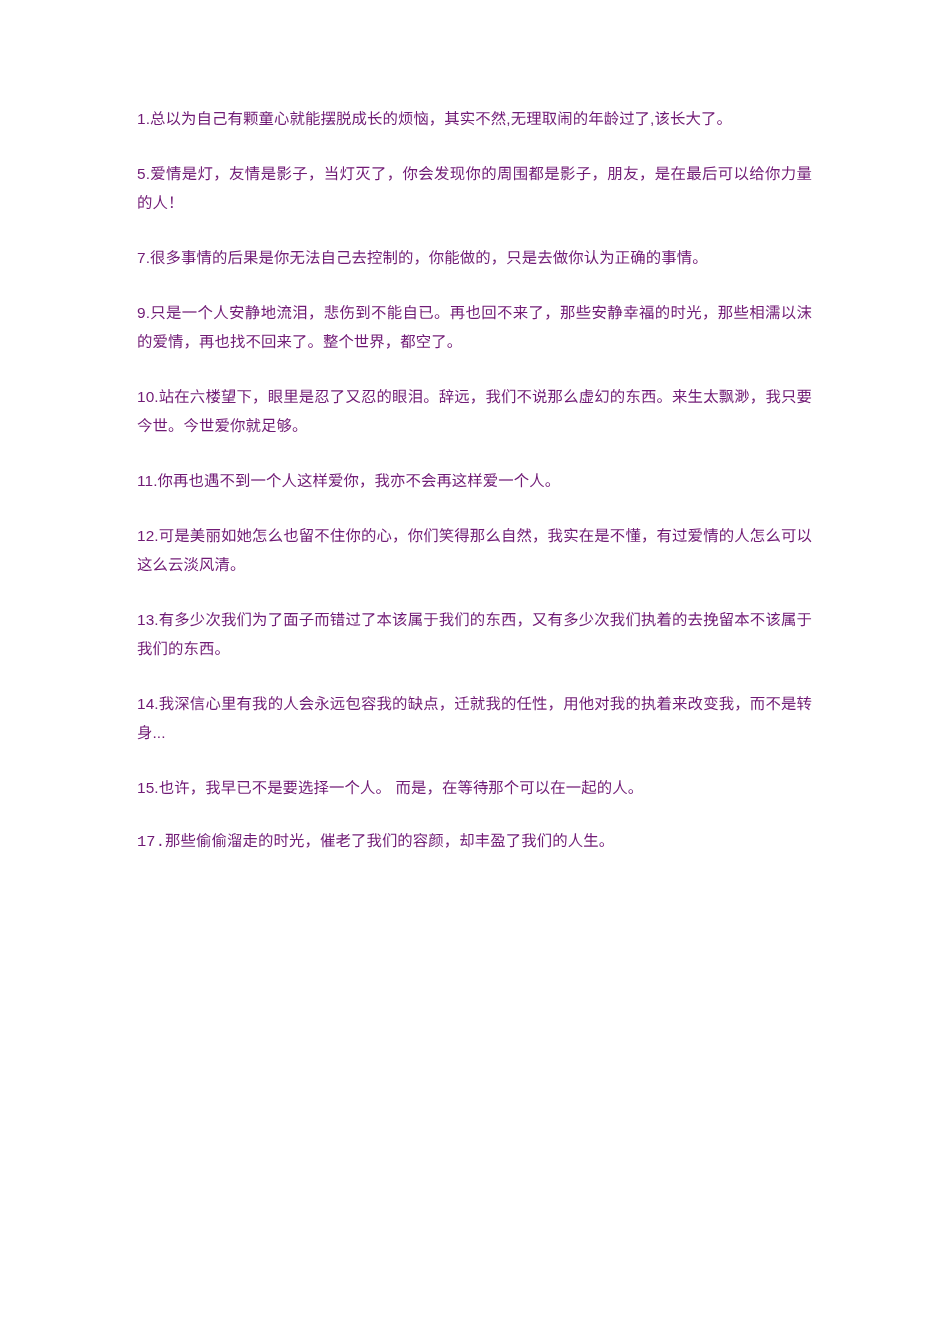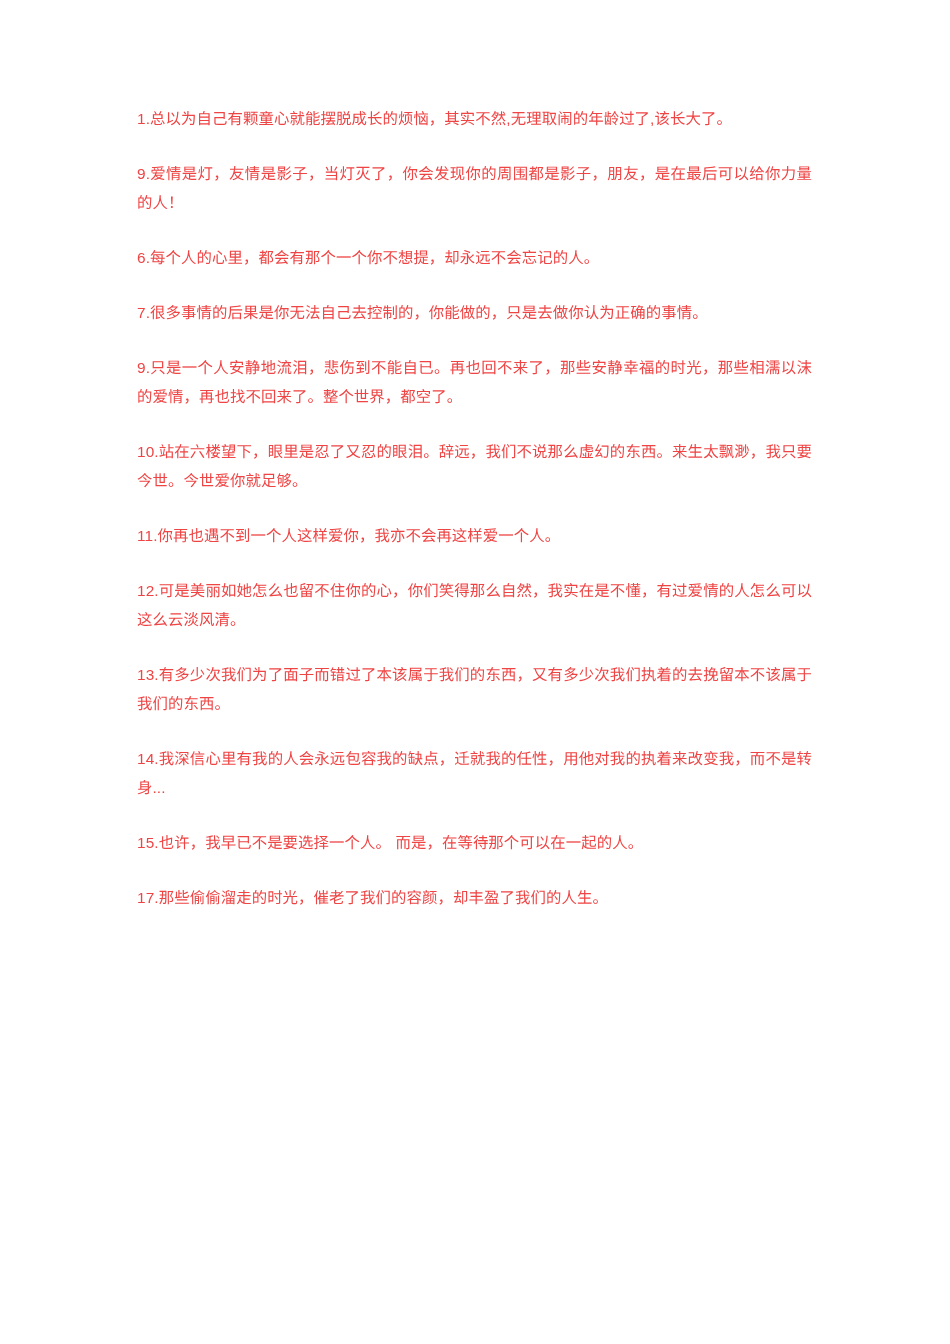--- a/index.html
+++ b/index.html
@@ -25,39 +25,39 @@
   .content {
     position: absolute;
     left: 137px;
     top: 104px;
     width: 675px;
   }
   .para {
     margin: 0 0 26px 0;
     font-size: 15.4px;
     line-height: 29px;
-    color: #ef4444;
+    color: #701a75;
     text-align: justify;
     text-justify: inter-ideograph;
     letter-spacing: 0.1px;
     word-break: break-all;
     white-space: pre-wrap;
   }
   .para:last-child {
     margin-bottom: 0;
+    font-family: Liberation Mono, monospace;
   }
 </style>
 </head>
 <body>
 
 <div class="page">
   <div class="content">
     <p class="para">1.总以为自己有颗童心就能摆脱成长的烦恼，其实不然,无理取闹的年龄过了,该长大了。</p>
-    <p class="para">9.爱情是灯，友情是影子，当灯灭了，你会发现你的周围都是影子，朋友，是在最后可以给你力量的人！</p>
-    <p class="para">6.每个人的心里，都会有那个一个你不想提，却永远不会忘记的人。</p>
+    <p class="para">5.爱情是灯，友情是影子，当灯灭了，你会发现你的周围都是影子，朋友，是在最后可以给你力量的人！</p>
     <p class="para">7.很多事情的后果是你无法自己去控制的，你能做的，只是去做你认为正确的事情。</p>
     <p class="para">9.只是一个人安静地流泪，悲伤到不能自已。再也回不来了，那些安静幸福的时光，那些相濡以沫的爱情，再也找不回来了。整个世界，都空了。</p>
     <p class="para">10.站在六楼望下，眼里是忍了又忍的眼泪。辞远，我们不说那么虚幻的东西。来生太飘渺，我只要今世。今世爱你就足够。</p>
     <p class="para">11.你再也遇不到一个人这样爱你，我亦不会再这样爱一个人。</p>
     <p class="para">12.可是美丽如她怎么也留不住你的心，你们笑得那么自然，我实在是不懂，有过爱情的人怎么可以这么云淡风清。</p>
     <p class="para">13.有多少次我们为了面子而错过了本该属于我们的东西，又有多少次我们执着的去挽留本不该属于我们的东西。</p>
     <p class="para">14.我深信心里有我的人会永远包容我的缺点，迁就我的任性，用他对我的执着来改变我，而不是转身...</p>
     <p class="para">15.也许，我早已不是要选择一个人。 而是，在等待那个可以在一起的人。</p>
     <p class="para">17.那些偷偷溜走的时光，催老了我们的容颜，却丰盈了我们的人生。</p>
   </div>

